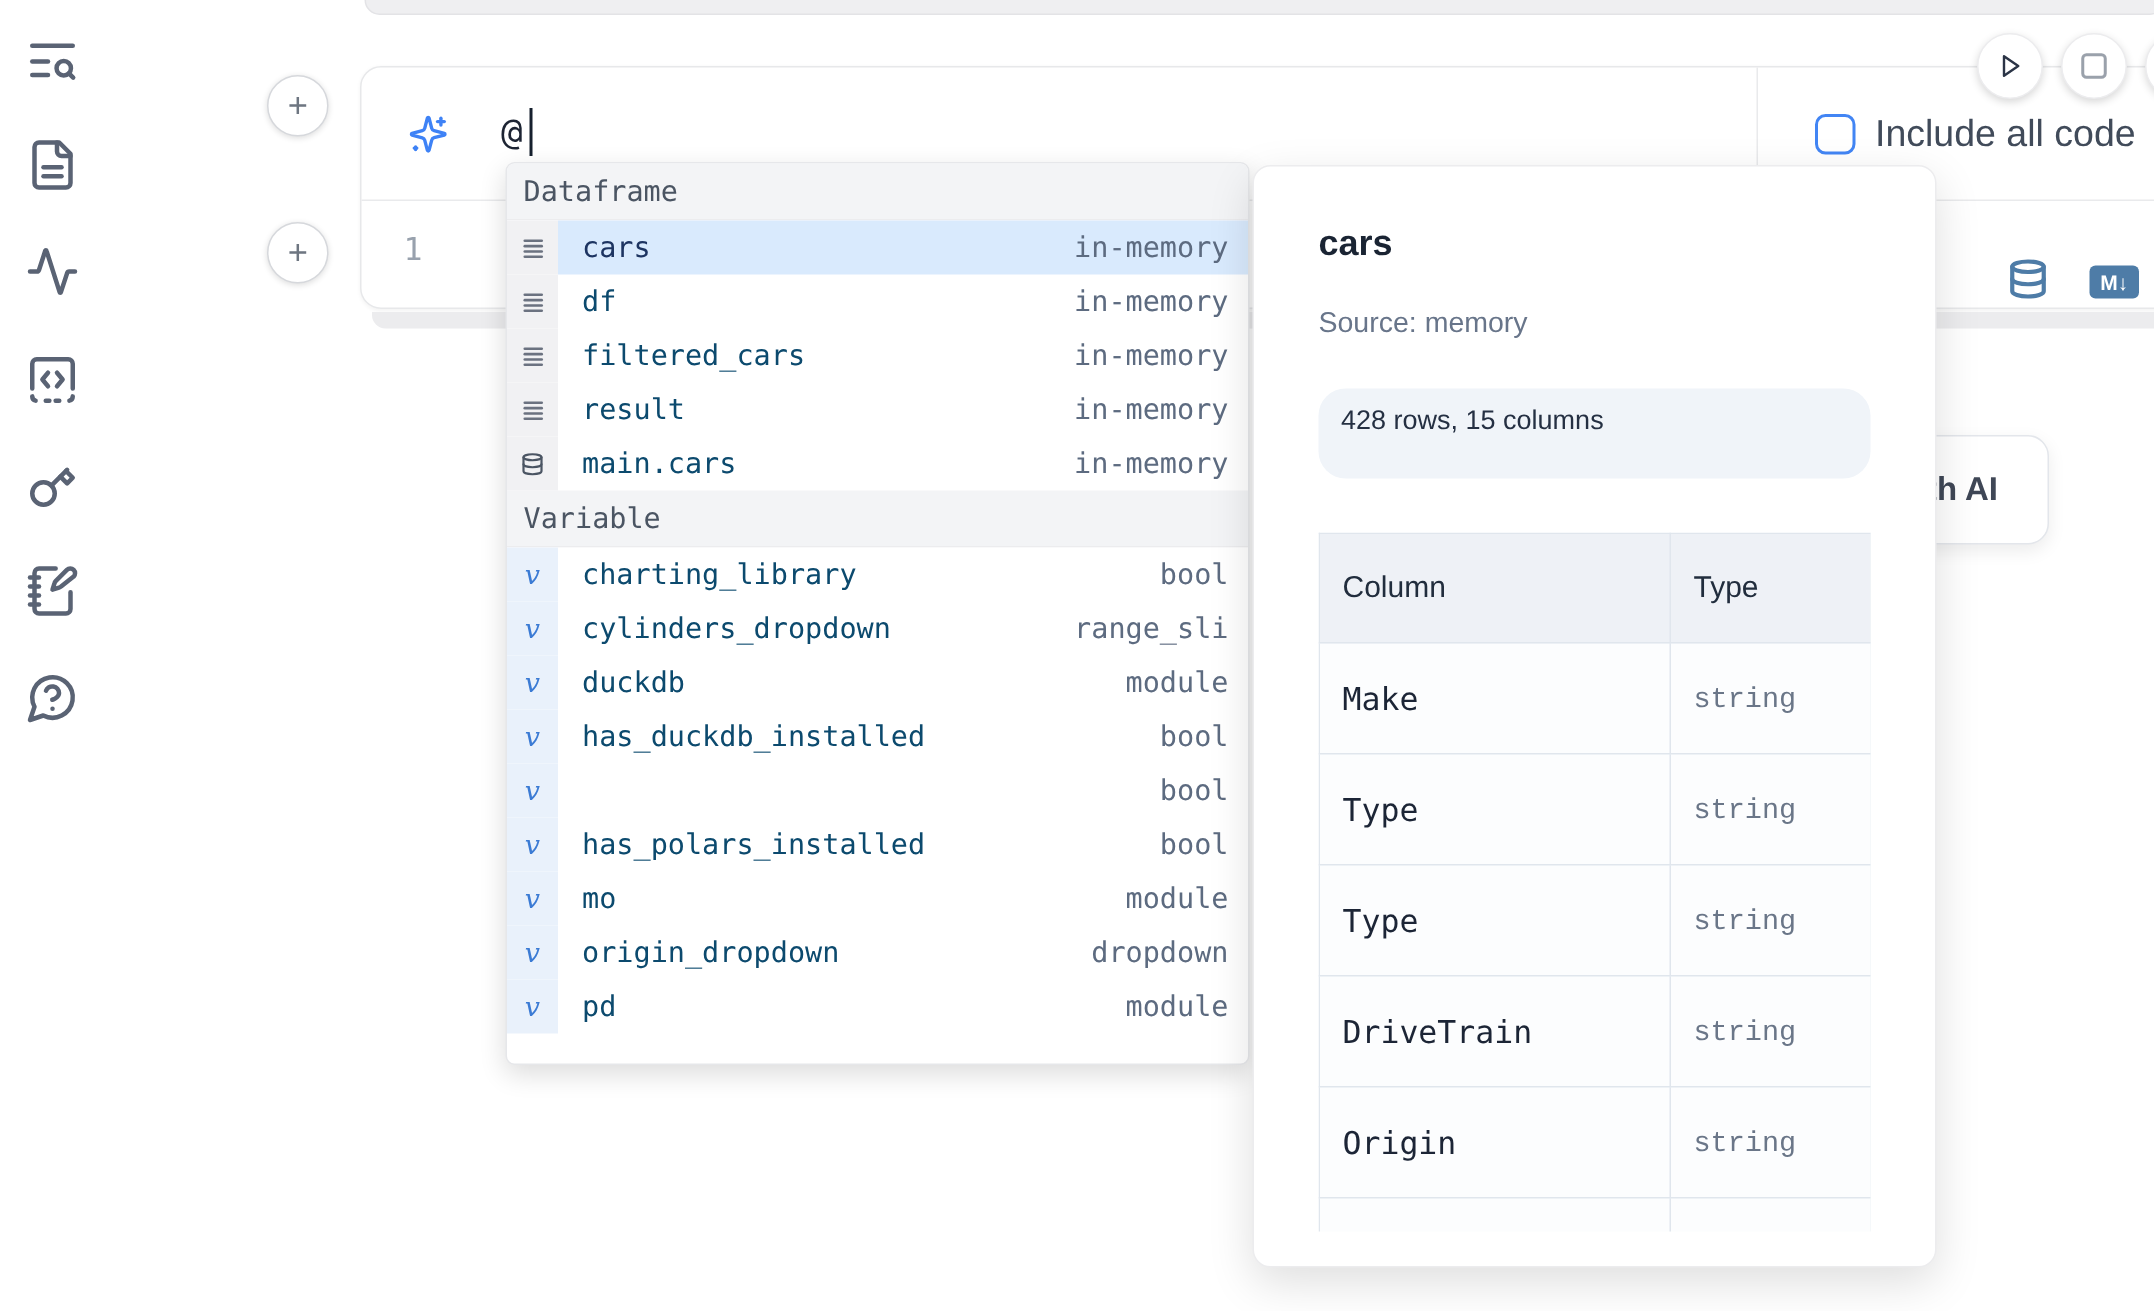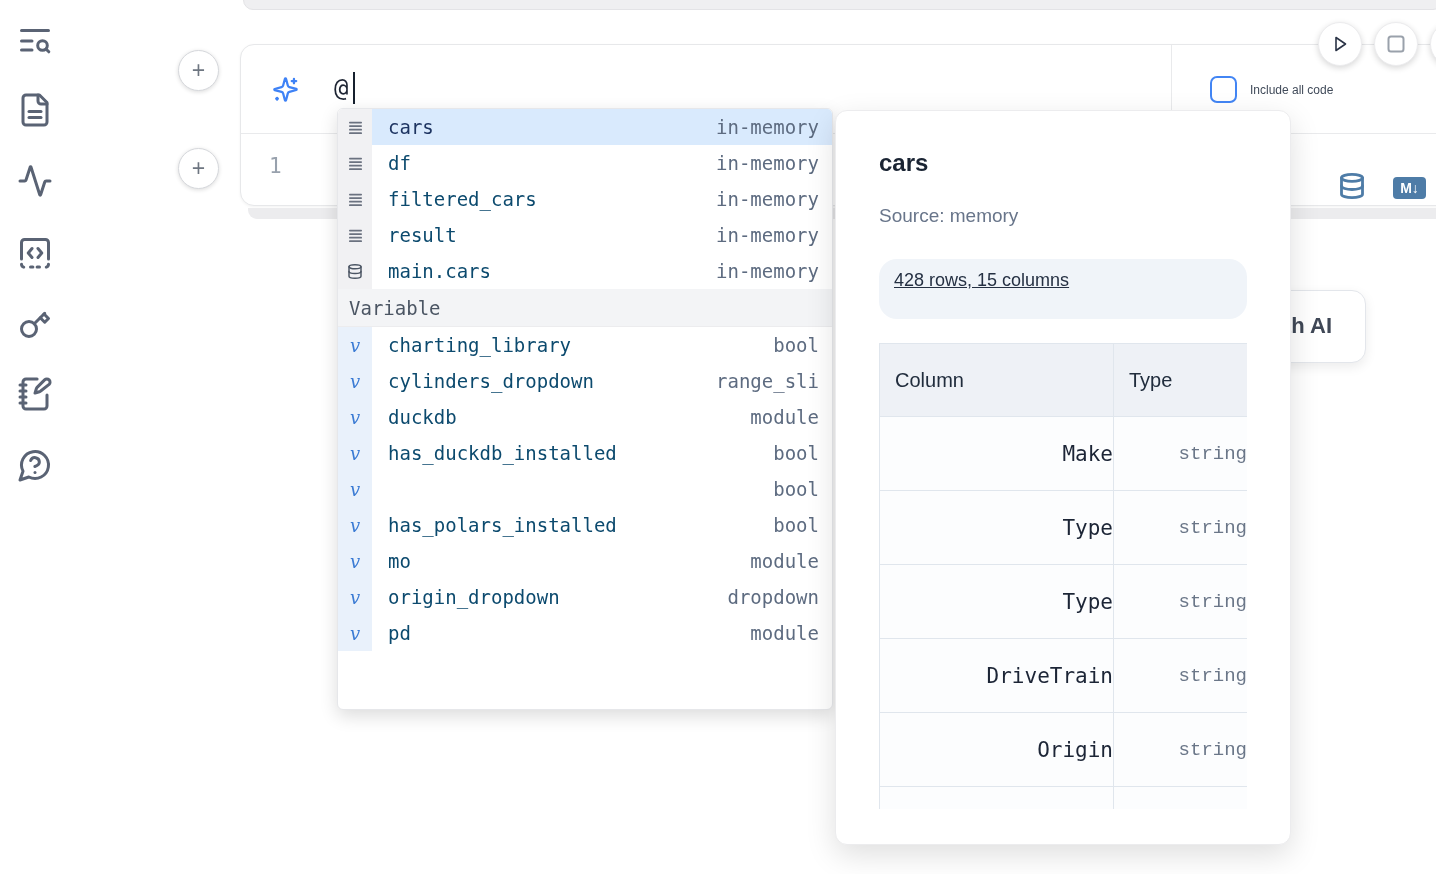--- a/index.html
+++ b/index.html
@@ -28,21 +28,21 @@
   .prompt-row { position:relative; height:89px; border-bottom:1px solid #e9eaec; }
   .sparkle { position:absolute; left:31px; top:31px; width:27px; height:27px; color:#3e82f6; }
   .sparkle svg { width:27px; height:27px; }
   .at-text { position:absolute; left:93px; top:29px; font-family:"DejaVu Sans Mono", monospace;
              font-size:24px; color:#1d2433; }
   .caret { position:absolute; left:112px; top:27px; width:2px; height:32px; background:#16202e; }
   .prompt-side { position:absolute; left:930px; top:0; width:320px; height:89px;
                  border-left:1px solid #e9eaec; display:flex; align-items:center; }
   .checkbox { width:27px; height:27px; margin-left:38px; border:2px solid #4285f4;
               border-radius:7px; background:#fff; cursor:pointer; flex:none; }
-  .include-label { margin-left:13px; font-size:12px; color:#414b5a; }
+  .include-label { margin-left:13px; font-size:25px; color:#414b5a; }
   .code-row { position:relative; height:71px; }
   .line-no { position:absolute; left:28px; top:20px; font-family:"DejaVu Sans Mono", monospace;
              font-size:21px; color:#98a1ad; }
   .code-tool { position:absolute; cursor:pointer; color:#4e7ca7; }
   .tool-db { left:1097px; top:37px; width:28px; height:30px; }
   .tool-db svg { width:28px; height:30px; }
   .md-badge { left:1152px; top:43px; width:33px; height:22px; background:#4e7ca7; border-radius:4px;
               color:#fff; font-weight:bold; font-size:14px; text-align:center; line-height:22px;
               letter-spacing:0; }
 
@@ -82,27 +82,27 @@
   .v-glyph { font-family:"DejaVu Serif", serif; font-style:italic; font-size:18px; color:#3b7bd4; }
   .ac-gut svg { display:block; }
 
   
   .pv-pop { position:absolute; left:835px; top:110px; width:456px; height:735px; z-index:20;
             background:#fff; border:1px solid #ececee; border-radius:12px;
             box-shadow:0 10px 30px rgba(0,0,0,.13); overflow:hidden; }
   .pv-title { position:absolute; left:43px; top:38px; font-size:24px; font-weight:bold; color:#1a2433; }
   .pv-source { position:absolute; left:43px; top:94px; font-size:19px; color:#68758a; }
   .pv-badge { position:absolute; left:43px; top:148px; width:368px; height:60px; background:#f0f4f9;
-              border-radius:18px; font-size:18px; color:#253043; line-height:42px; padding-left:15px;text-decoration:underline; }
-  .pv-tablewrap { position:absolute; left:43px; top:232px; width:368px; height:466px; overflow:hidden; }
+              border-radius:18px; font-size:18px; color:#253043; line-height:42px; padding-left:15px; }
+  .pv-tablewrap { position:absolute; left:43px; top:244px; width:368px; height:466px; overflow:hidden; }
   table.pv { width:368px; border-collapse:collapse; table-layout:fixed; }
   table.pv th, table.pv td { border:1px solid #e0e6ed; }
   table.pv th { background:#eef1f6; height:73px; text-align:left; padding-left:15px;
                 font-size:20px; font-weight:normal; color:#212d3d; }
-  table.pv td { background:#fcfdfe; height:74px; padding-left:15px;text-align:right; }
+  table.pv td { background:#fcfdfe; height:74px; padding-left:15px; }
   td.colname { font-family:"DejaVu Sans Mono", monospace; font-size:21px; color:#1c2536; }
   td.coltype { font-size:19px; color:#6a7688;font-family:Liberation Mono, monospace; }
   col.c1 { width:234px; } col.c2 { width:134px; }
 </style>
 </head>
 <body>
 
 <div class="page">
 
   <div class="side-nav">
@@ -213,20 +213,21 @@
         <rect x="2.5" y="2.5" width="15" height="15" rx="2.5" fill="none" stroke="#9aa1ab" stroke-width="2"></rect>
       </svg>
   </button>
   <button class="run-btn" style="left:1430px"></button>
 
   <button class="ai-card">
     <span>with AI</span>
   </button>
 
   <div class="ac-pop" id="ac-pop">
+      <div class="ac-head">Dataframe</div>
       <div class="ac-row sel">
         <div class="ac-gut">
           <svg width="17" height="17" viewBox="0 0 24 24" fill="none" stroke="#6b7280" stroke-width="2.4" stroke-linecap="round">
             <path d="M4 5h16"></path>
             <path d="M4 10h16"></path>
             <path d="M4 15h16"></path>
             <path d="M4 20h16"></path>
           </svg>
         </div>
         <div class="ac-main">

